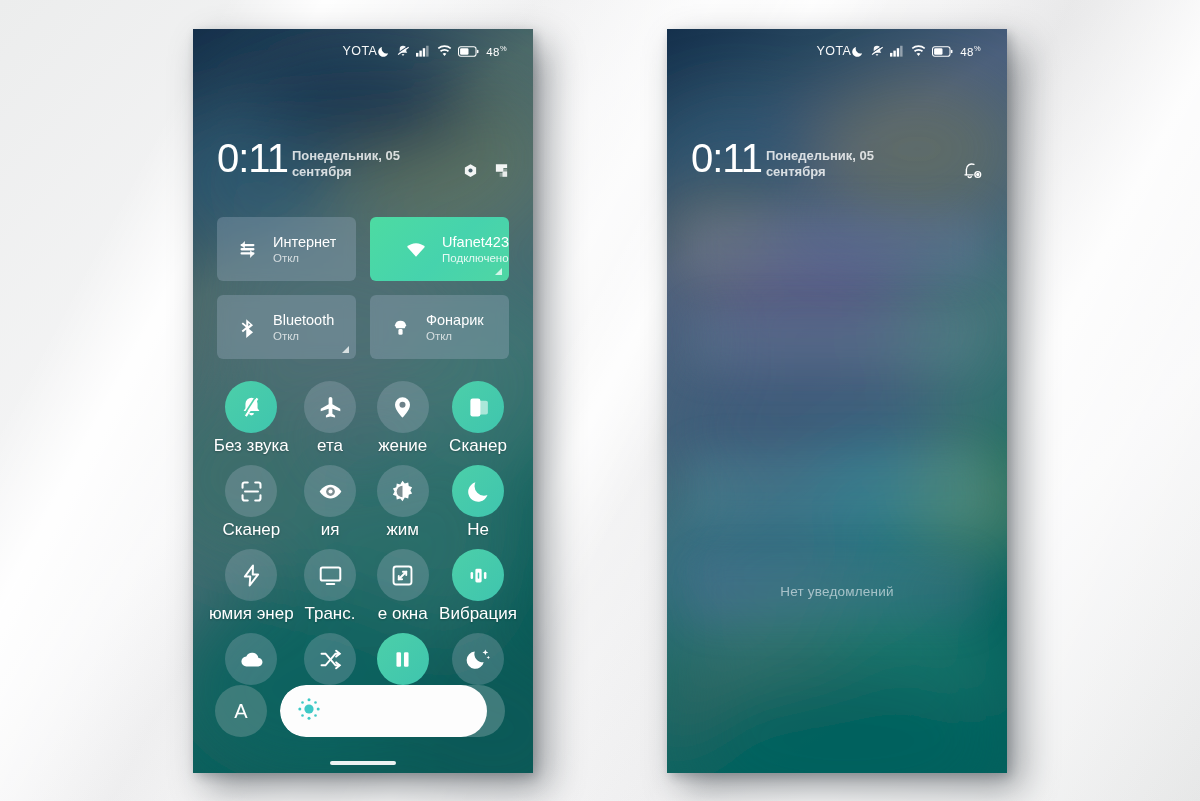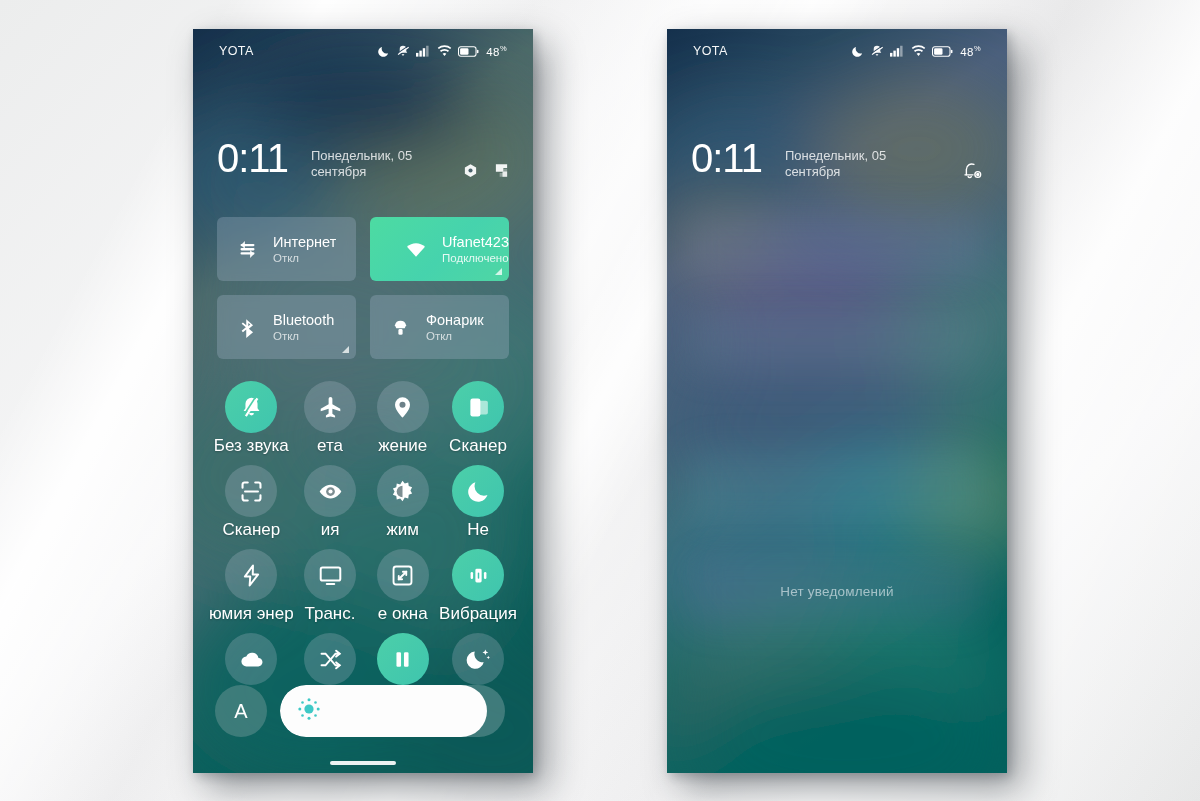--- a/index.html
+++ b/index.html
@@ -44,43 +44,43 @@
   }
   #phone-left{left:193px;top:29px;width:340px;height:744px;}
   #phone-right{left:667px;top:29px;width:340px;height:744px;}
 
   
   .wallpaper{position:absolute;inset:0;background:#1d3b55;}
 
   
   .statusbar{
     position:absolute;left:0;right:0;top:0;height:44px;
-    display:flex;align-items:center;justify-content:space-between;
+    display:flex;align-items:center;justify-content:flex-end;
     padding:0 26px;box-sizing:border-box;
     color:#fff;font-size:12.5px;letter-spacing:.4px;
   }
   .carrier{font-size:12.5px;opacity:.96;}
   .sysicons{display:flex;align-items:center;gap:6px;}
   .sysicons svg{display:block;}
   .batpct{font-size:11.5px;margin-left:1px;}
   .batpct sup{font-size:7.5px;}
 
   
   .clockrow{
     position:absolute;left:0;right:0;top:112px;height:62px;
     display:flex;align-items:flex-start;padding:0 24px;box-sizing:border-box;
     color:#fff;
   }
   .clock{
     font-size:40px;line-height:34px;font-weight:300;
     letter-spacing:-1px;color:#fff;flex:0 0 auto;text-align:right;
   }
   .datewrap{
-    margin-left:23px;margin-top:7px;font-size:13px;line-height:16px;
-    color:rgba(255,255,255,.80);max-width:118px;
+    margin-left:4px;margin-top:7px;font-size:13px;line-height:16px;
+    color:rgba(255,255,255,.80);max-width:118px;font-weight:bold;
   }
   .hdricons{margin-left:auto;display:flex;align-items:center;gap:16px;margin-top:22px;}
   .hdricons svg{display:block;opacity:.93;}
 
   
   .bigtiles{
     position:absolute;left:24px;right:24px;top:188px;
     display:grid;grid-template-columns:1fr 1fr;gap:14px 14px;
   }
   .bigtile{

